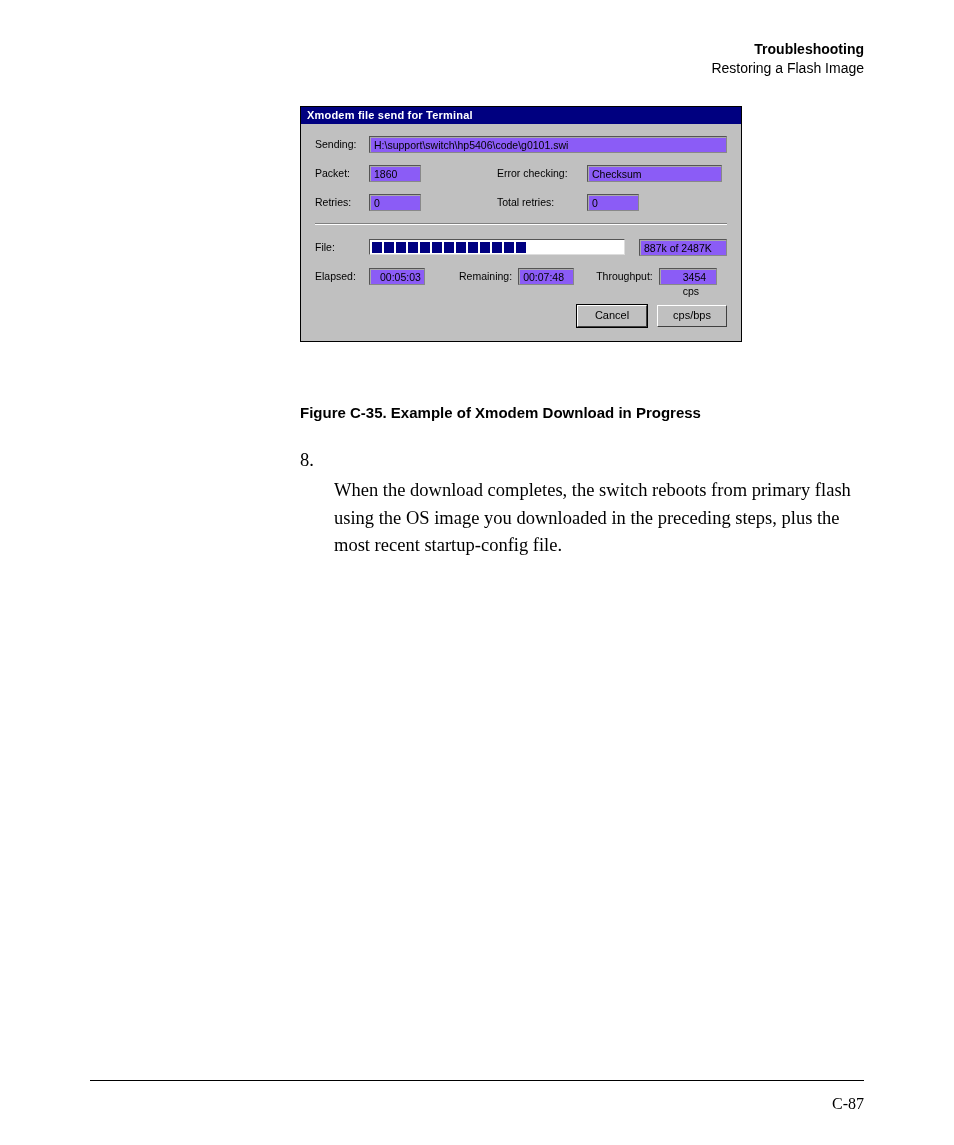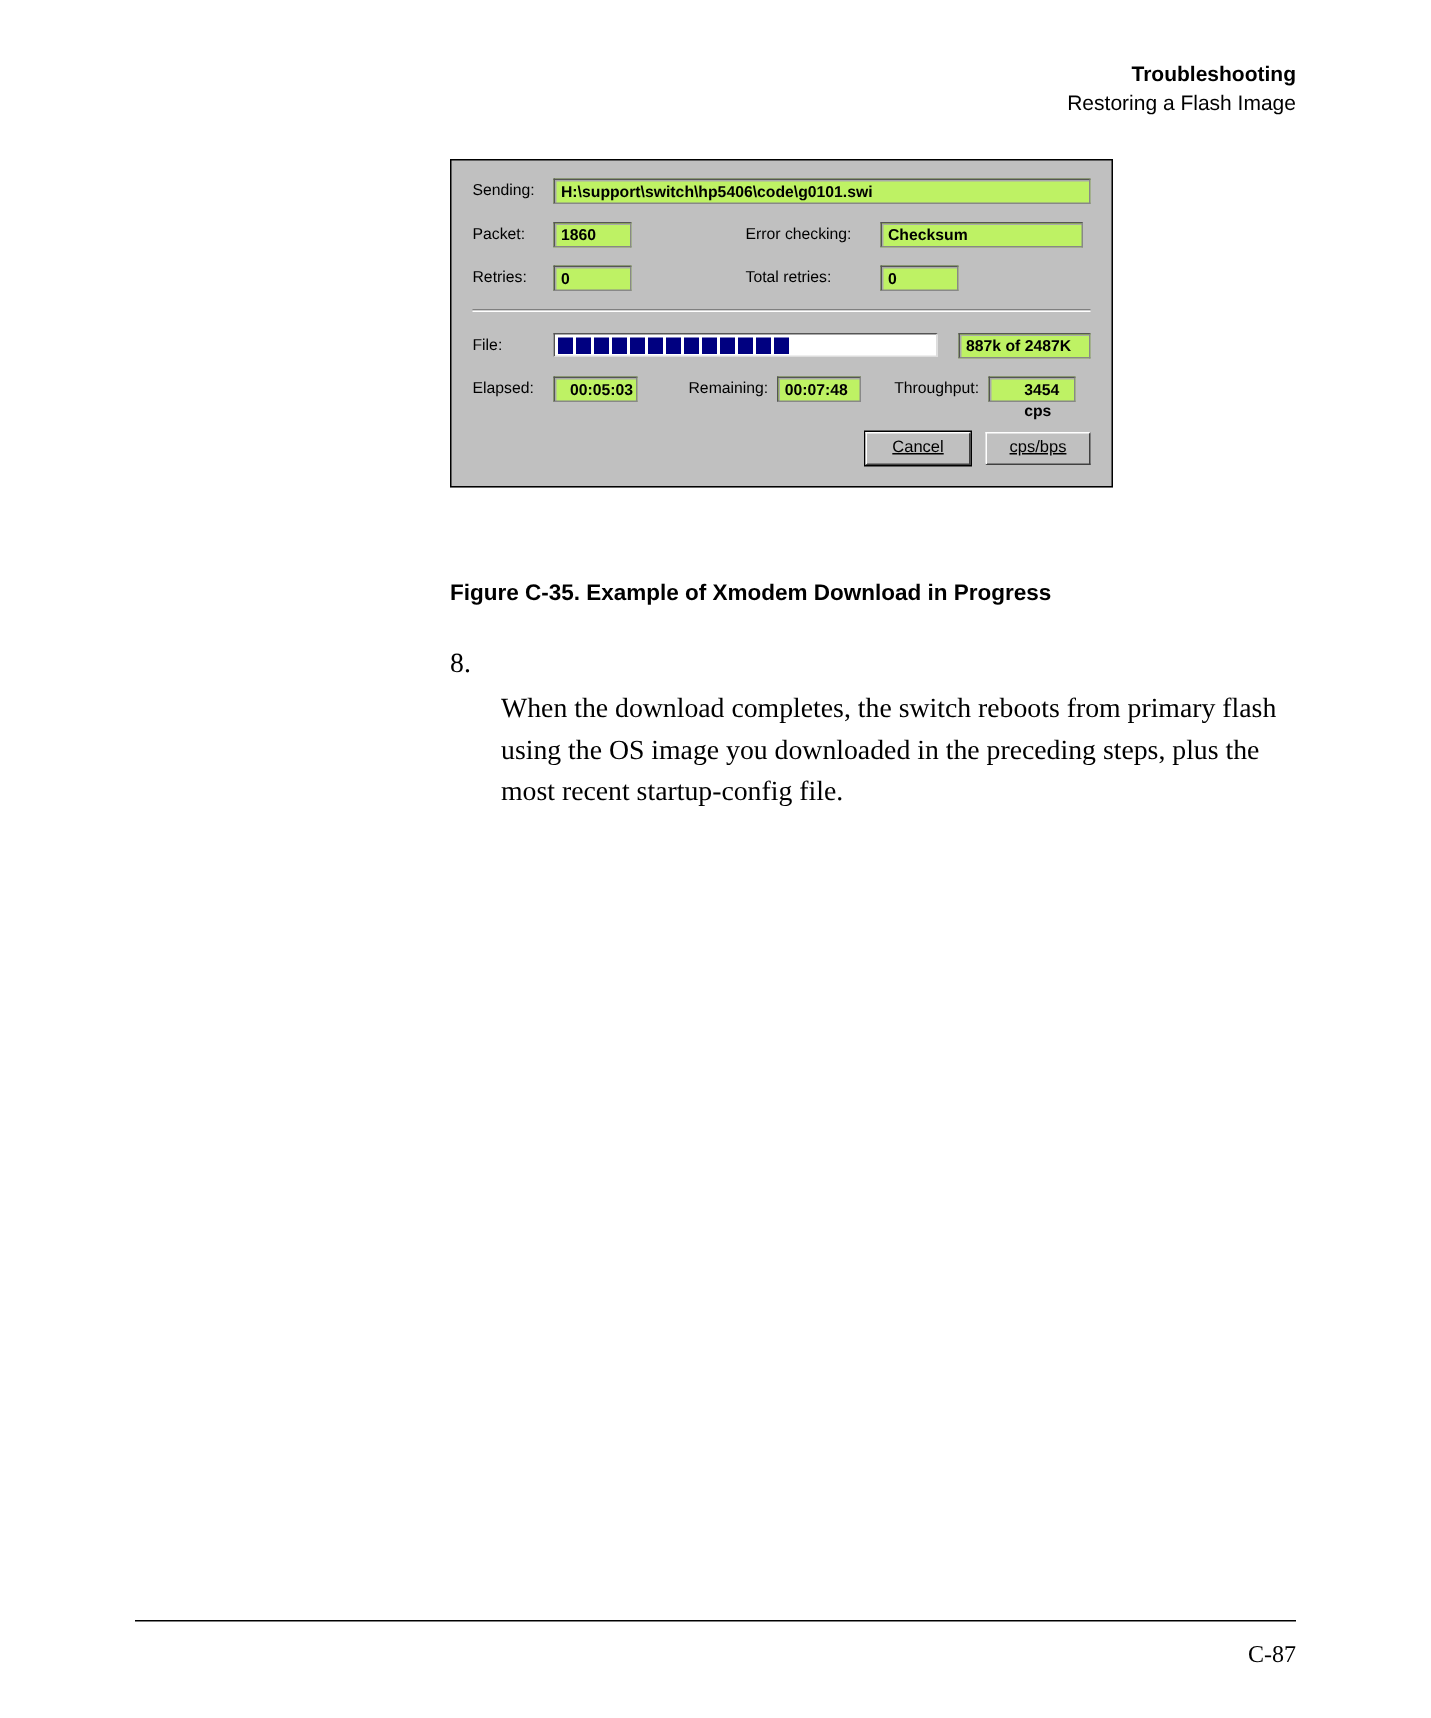--- a/index.html
+++ b/index.html
@@ -58,31 +58,30 @@
     align-items: center;
     margin-bottom: 12px;
     gap: 0;
   }
   .lbl {
     width: 54px;
     font-size: 10.5px;
   }
   .lbl-wide { width: 90px; text-align: left; margin-left: 40px; }
   .field {
-    background: #bef264;
+    background: #8b5cf6;
     border: 1px solid #888;
     border-top-color: #555;
     border-left-color: #555;
     height: 17px;
     padding: 1px 4px;
     font-size: 10.5px;
     line-height: 14px;
     display: inline-block;
     box-shadow: inset 1px 1px 0 #aaa;
-    font-weight: bold;
   }
   .f-send { flex: 1; }
   .f-pkt { width: 52px; }
   .spacer1 { width: 36px; }
   .f-ec   { width: 135px; }
   .f-ret  { width: 52px; }
   .f-tret { width: 52px; }
   .f-le   { flex: 1; }
 
   .hr {
@@ -129,21 +128,20 @@
     height: 22px;
     background: #c0c0c0;
     border-top: 1px solid #fff;
     border-left: 1px solid #fff;
     border-right: 1px solid #404040;
     border-bottom: 1px solid #404040;
     text-align: center;
     font-size: 11px;
     line-height: 19px;
     cursor: default;
-    text-decoration: underline;
   }
   .btn.default {
     box-shadow: 0 0 0 1px #000;
   }
 
   .figcap {
     font-family: Arial, Helvetica, sans-serif;
     font-weight: 700;
     font-size: 15px;
     margin: 0 0 26px 0;
@@ -180,20 +178,21 @@
 
   <div class="header">
     <div class="bold">Troubleshooting</div>
     <div>Restoring a Flash Image</div>
   </div>
 
   <div class="content">
 
 
     <div class="dialog">
+      <div class="titlebar">Xmodem file send for Terminal</div>
       <div class="dlg-body">
 
         <div class="row">
           <span class="lbl">Sending:</span>
           <span class="field f-send">H:\support\switch\hp5406\code\g0101.swi</span>
         </div>
 
         <div class="row">
           <span class="lbl">Packet:</span>
           <span class="field f-pkt">1860</span>

